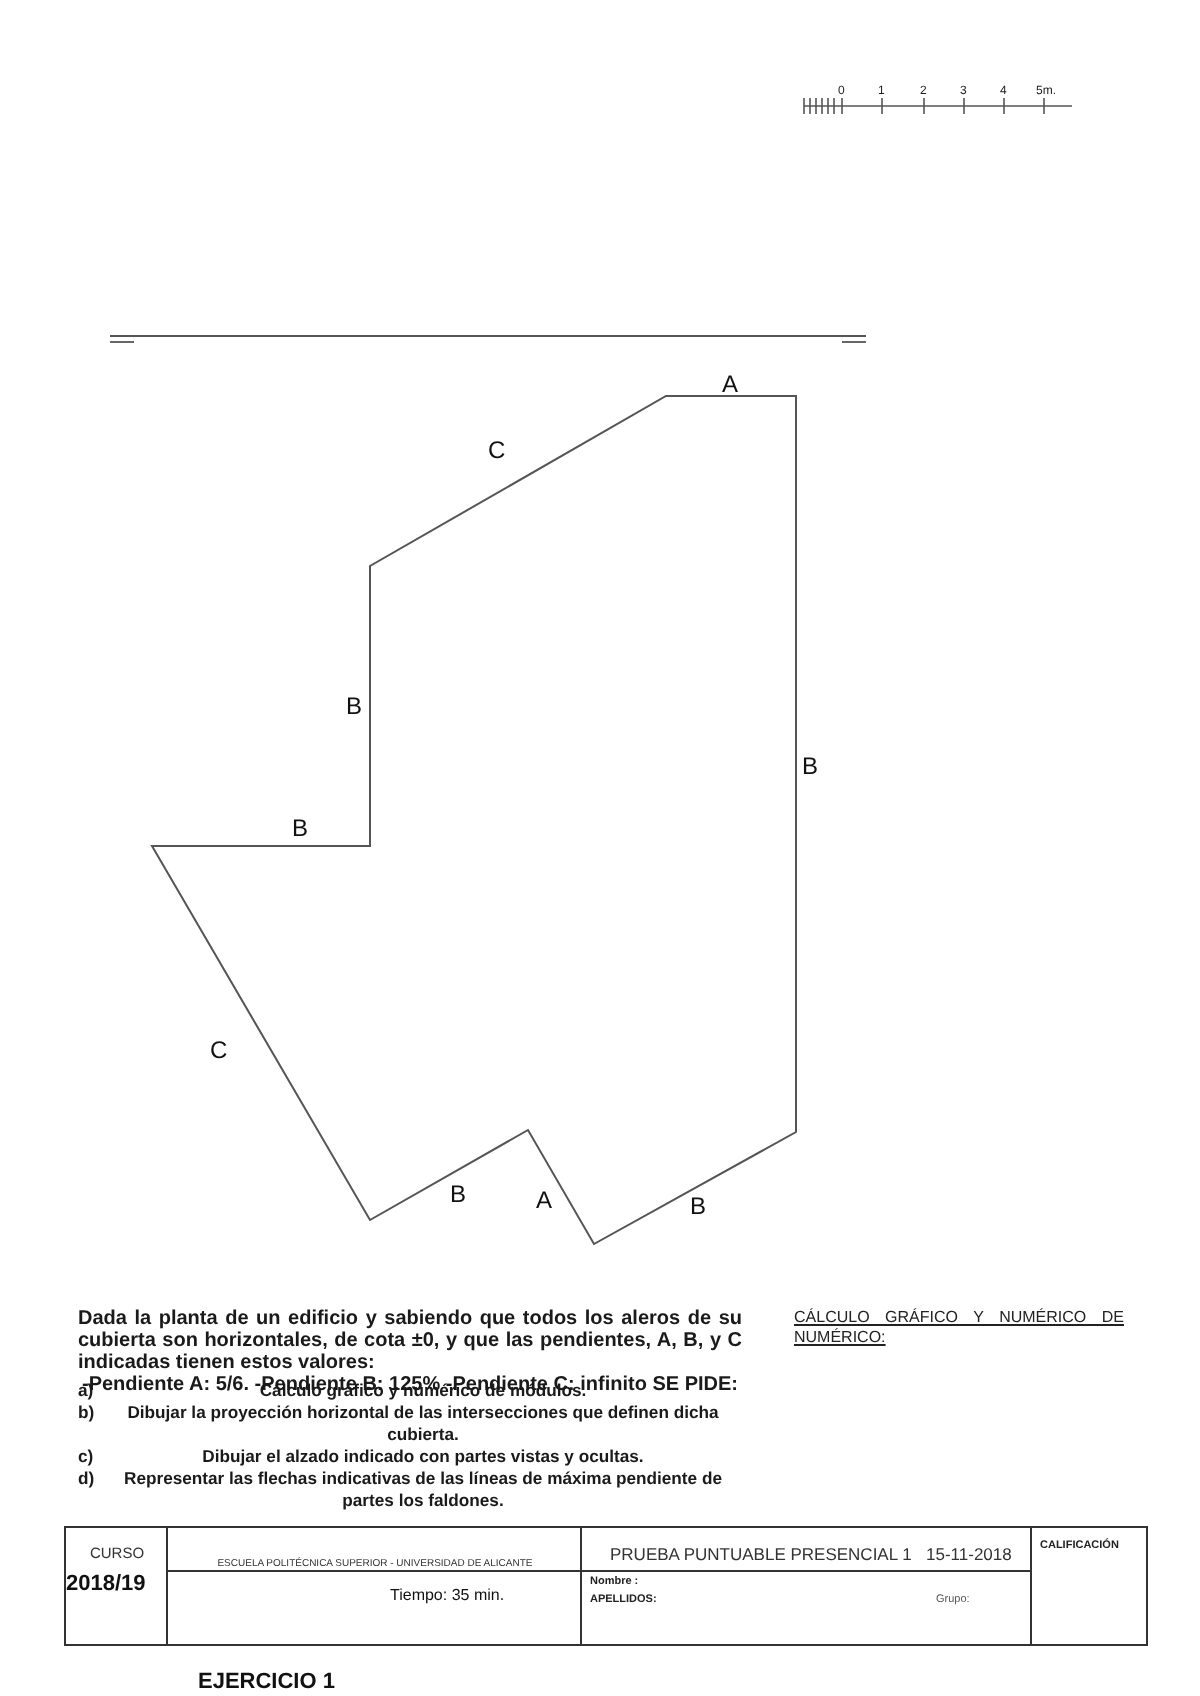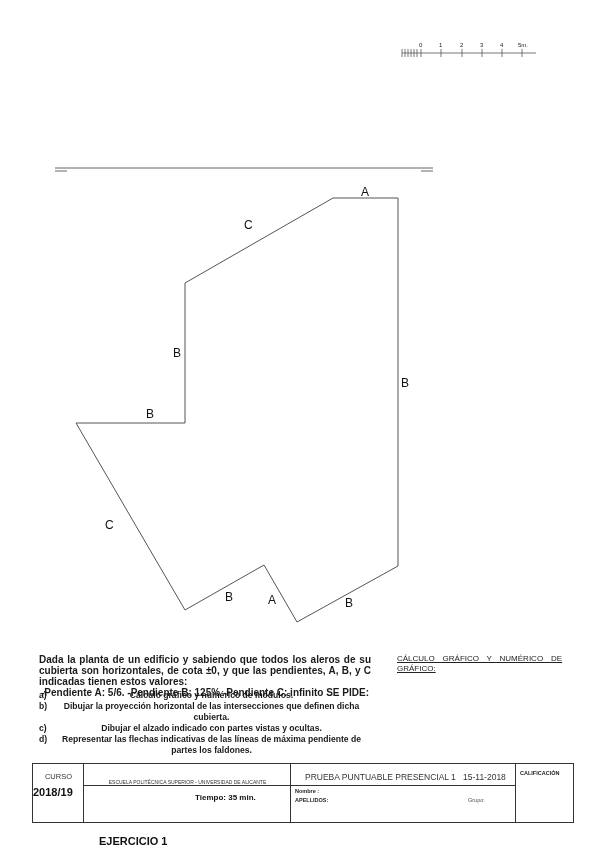--- a/index.html
+++ b/index.html
@@ -18,21 +18,21 @@
   .calc-head .l2 { text-align-last:left; }
   .titleblock { left:32px; top:763px; width:542px; height:60px; border:1.5px solid #333; box-sizing:border-box; }
   .tb-cell { position:absolute; box-sizing:border-box; }
   .vline { position:absolute; top:0; bottom:0; width:0; border-left:1px solid #333; }
   .hline { position:absolute; height:0; border-top:1px solid #333; }
   .curso-label { left:0; width:51px; top:8px; text-align:center; font-size:7.5px; color:#333; }
   .curso-year { left:0; width:51px; top:22px; text-align:left; font-size:11px; font-weight:bold; color:#111; }
   .subj-title { left:51px; width:207px; top:3px; text-align:center; font-size:11.5px; font-weight:bold; letter-spacing:0.2px; }
   .subj-school { left:51px; width:207px; top:15px; text-align:center; font-size:5px; color:#333; }
   .exercise { left:66px; top:27px; font-size:11px; font-weight:bold;margin-top:44px; }
-  .time { left:162px; top:29px; font-size:8px; font-weight:bold;text-align:right; }
+  .time { left:162px; top:29px; font-size:8px; font-weight:normal;text-align:right; }
   .prueba { left:272px; top:8px; font-size:8.5px; color:#333; }
   .fecha { left:430px; top:8px; font-size:8.5px; color:#333; }
   .nombre { left:262px; top:24px; font-size:5.5px; font-weight:bold; color:#222; }
   .apellidos { left:262px; top:33px; font-size:5.5px; font-weight:bold; color:#222; }
   .grupo { left:435px; top:33px; font-size:5.5px; color:#555; }
   .calif { left:487px; top:6px; font-size:5.5px; font-weight:bold; color:#222; }
 </style>
 </head>
 <body>
 
@@ -98,21 +98,21 @@
     <span class="t">Dibujar el alzado indicado con partes vistas y ocultas.</span>
   </div>
   <div class="item">
     <span class="k">d)</span>
     <span class="t">Representar las flechas indicativas de las líneas de máxima pendiente de partes los faldones.</span>
   </div>
 </div>
 
 <div class="abs calc-head">
   <div>CÁLCULO GRÁFICO Y NUMÉRICO DE</div>
-  <div class="l2">GRÁFICO:</div>
+  <div class="l2">NUMÉRICO:</div>
 </div>
 
 <div class="abs titleblock">
   <div class="vline" style="left:50px;"></div>
   <div class="vline" style="left:257px;"></div>
   <div class="vline" style="left:482px;"></div>
   <div class="hline" style="left:50px; width:432px; top:21px;"></div>
 
   <div class="tb-cell curso-label">CURSO</div>
   <div class="tb-cell curso-year">2018/19</div>

